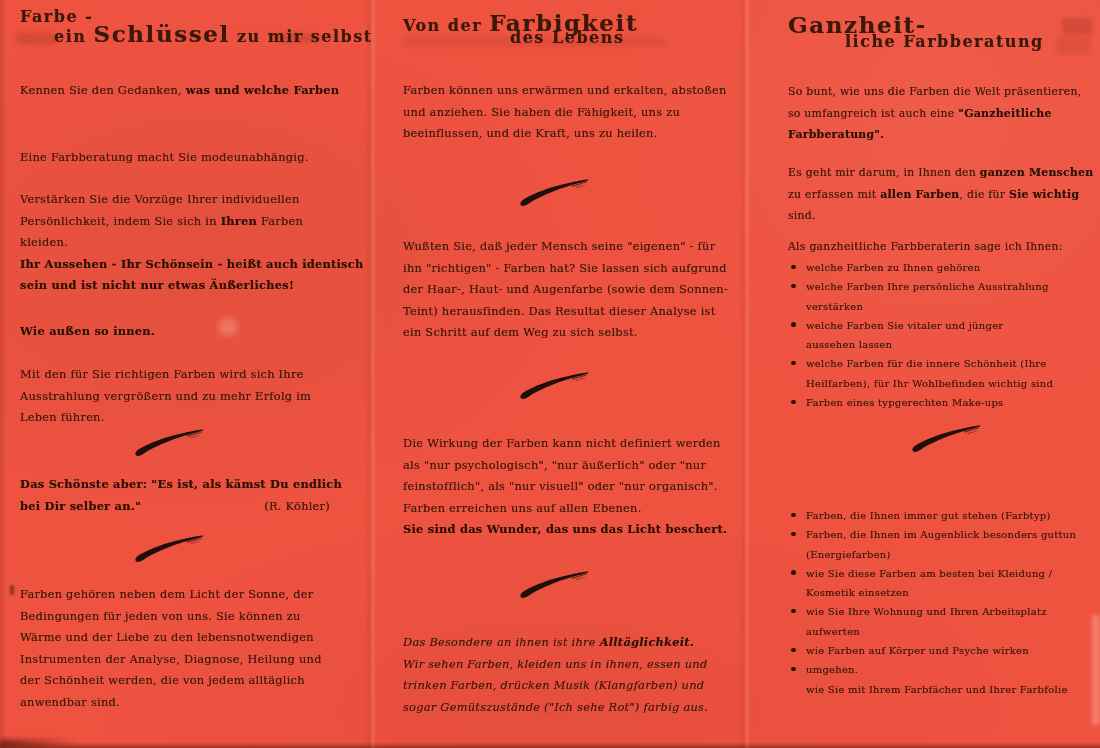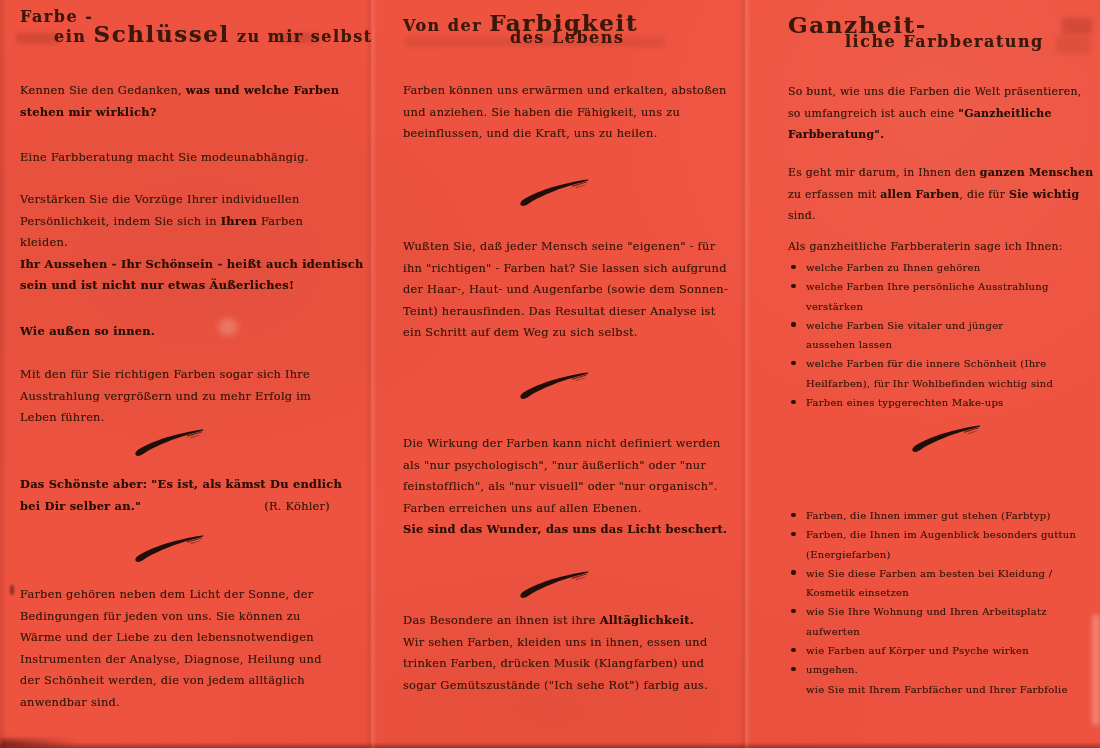--- a/index.html
+++ b/index.html
@@ -74,37 +74,36 @@
   <div class="edge edge-bottom"></div>
   <div class="edge corner-smudge"></div>
   <div class="edge right-streak"></div>
 <div class="col c0" style="left: 20px; width: 352px;">
       <div class="heading" style="top: 8px;">
         <div class="h-line" style="margin-left: 0px;"><span class="seg h-md">Farbe -</span></div>
         <div class="h-line" style="margin-left: 34px;"><span class="seg h-md">ein </span><span class="seg h-lg">Schlüssel</span><span class="seg h-md"> zu mir selbst</span></div>
       </div>
       <div class="para" style="top: 80px;">
         <div class="line"><span class="seg">Kennen Sie den Gedanken, </span><span class="seg b">was und welche Farben</span></div>
-        <div class="line"><span class="seg b">stehen mir wirklich?</span></div>
       </div>
       <div class="para" style="top: 147px;">
         <div class="line"><span class="seg">Eine Farbberatung macht Sie modeunabhängig.</span></div>
       </div>
       <div class="para" style="top: 189px;">
         <div class="line"><span class="seg">Verstärken Sie die Vorzüge Ihrer individuellen</span></div>
         <div class="line"><span class="seg">Persönlichkeit, indem Sie sich in </span><span class="seg b">Ihren</span><span class="seg"> Farben</span></div>
         <div class="line"><span class="seg">kleiden.</span></div>
         <div class="line"><span class="seg b">Ihr Aussehen - Ihr Schönsein - heißt auch identisch</span></div>
         <div class="line"><span class="seg b">sein und ist nicht nur etwas Äußerliches!</span></div>
       </div>
       <div class="para" style="top: 321px;">
         <div class="line"><span class="seg b">Wie außen so innen.</span></div>
       </div>
       <div class="para" style="top: 364px;">
-        <div class="line"><span class="seg">Mit den für Sie richtigen Farben sogar sich Ihre</span></div>
+        <div class="line"><span class="seg">Mit den für Sie richtigen Farben wird sich Ihre</span></div>
         <div class="line"><span class="seg">Ausstrahlung vergrößern und zu mehr Erfolg im</span></div>
         <div class="line"><span class="seg">Leben führen.</span></div>
       </div>
       <div class="brush" style="left: 112px; top: 428px;">
         <svg viewBox="0 0 76 30" xmlns="http://www.w3.org/2000/svg">
           <path fill="#1f0f08" d="M7,21.5 C3.8,23.6 2.6,26.1 4.1,27.6 C5.6,29.1 8.7,28.4 12.2,25.9 C20.2,20.3 37.8,12.4 54.6,7.4 C62.6,5.0 69.3,3.4 72.8,2.1 C73.7,1.7 73.4,1.0 71.9,1.2 C63.9,2.3 51.8,4.8 39.8,8.0 C26.8,11.6 15.0,16.4 7,21.5 Z"></path>
           <path fill="#1f0f08" opacity="0.7" d="M56,7.6 L71.5,3.1 L72,4 L57,8.6 Z"></path>
           <path fill="#1f0f08" opacity="0.45" d="M60,9.2 L70,6.2 L70.3,6.9 L60.5,10 Z"></path>
         </svg>
       </div>
@@ -166,21 +165,21 @@
         <div class="line"><span class="seg">Farben erreichen uns auf allen Ebenen.</span></div>
         <div class="line"><span class="seg b">Sie sind das Wunder, das uns das Licht beschert.</span></div>
       </div>
       <div class="brush" style="left: 114px; top: 570px;">
         <svg viewBox="0 0 76 30" xmlns="http://www.w3.org/2000/svg">
           <path fill="#1f0f08" d="M7,21.5 C3.8,23.6 2.6,26.1 4.1,27.6 C5.6,29.1 8.7,28.4 12.2,25.9 C20.2,20.3 37.8,12.4 54.6,7.4 C62.6,5.0 69.3,3.4 72.8,2.1 C73.7,1.7 73.4,1.0 71.9,1.2 C63.9,2.3 51.8,4.8 39.8,8.0 C26.8,11.6 15.0,16.4 7,21.5 Z"></path>
           <path fill="#1f0f08" opacity="0.7" d="M56,7.6 L71.5,3.1 L72,4 L57,8.6 Z"></path>
           <path fill="#1f0f08" opacity="0.45" d="M60,9.2 L70,6.2 L70.3,6.9 L60.5,10 Z"></path>
         </svg>
       </div>
-      <div class="para" style="top: 610px;">
+      <div class="para" style="top: 632px; font-style: italic;">
         <div class="line"><span class="seg">Das Besondere an ihnen ist ihre </span><span class="seg b">Alltäglichkeit.</span></div>
         <div class="line"><span class="seg">Wir sehen Farben, kleiden uns in ihnen, essen und</span></div>
         <div class="line"><span class="seg">trinken Farben, drücken Musik (Klangfarben) und</span></div>
         <div class="line"><span class="seg">sogar Gemütszustände ("Ich sehe Rot") farbig aus.</span></div>
       </div>
     </div>
     <div class="col c2" style="left: 788px; width: 308px;">
       <div class="heading" style="top: 12px;">
         <div class="h-line" style="margin-left: 0px;"><span class="seg h-lg">Ganzheit-</span></div>
         <div class="h-line" style="margin-left: 57px;"><span class="seg h-md">liche Farbberatung</span></div>

